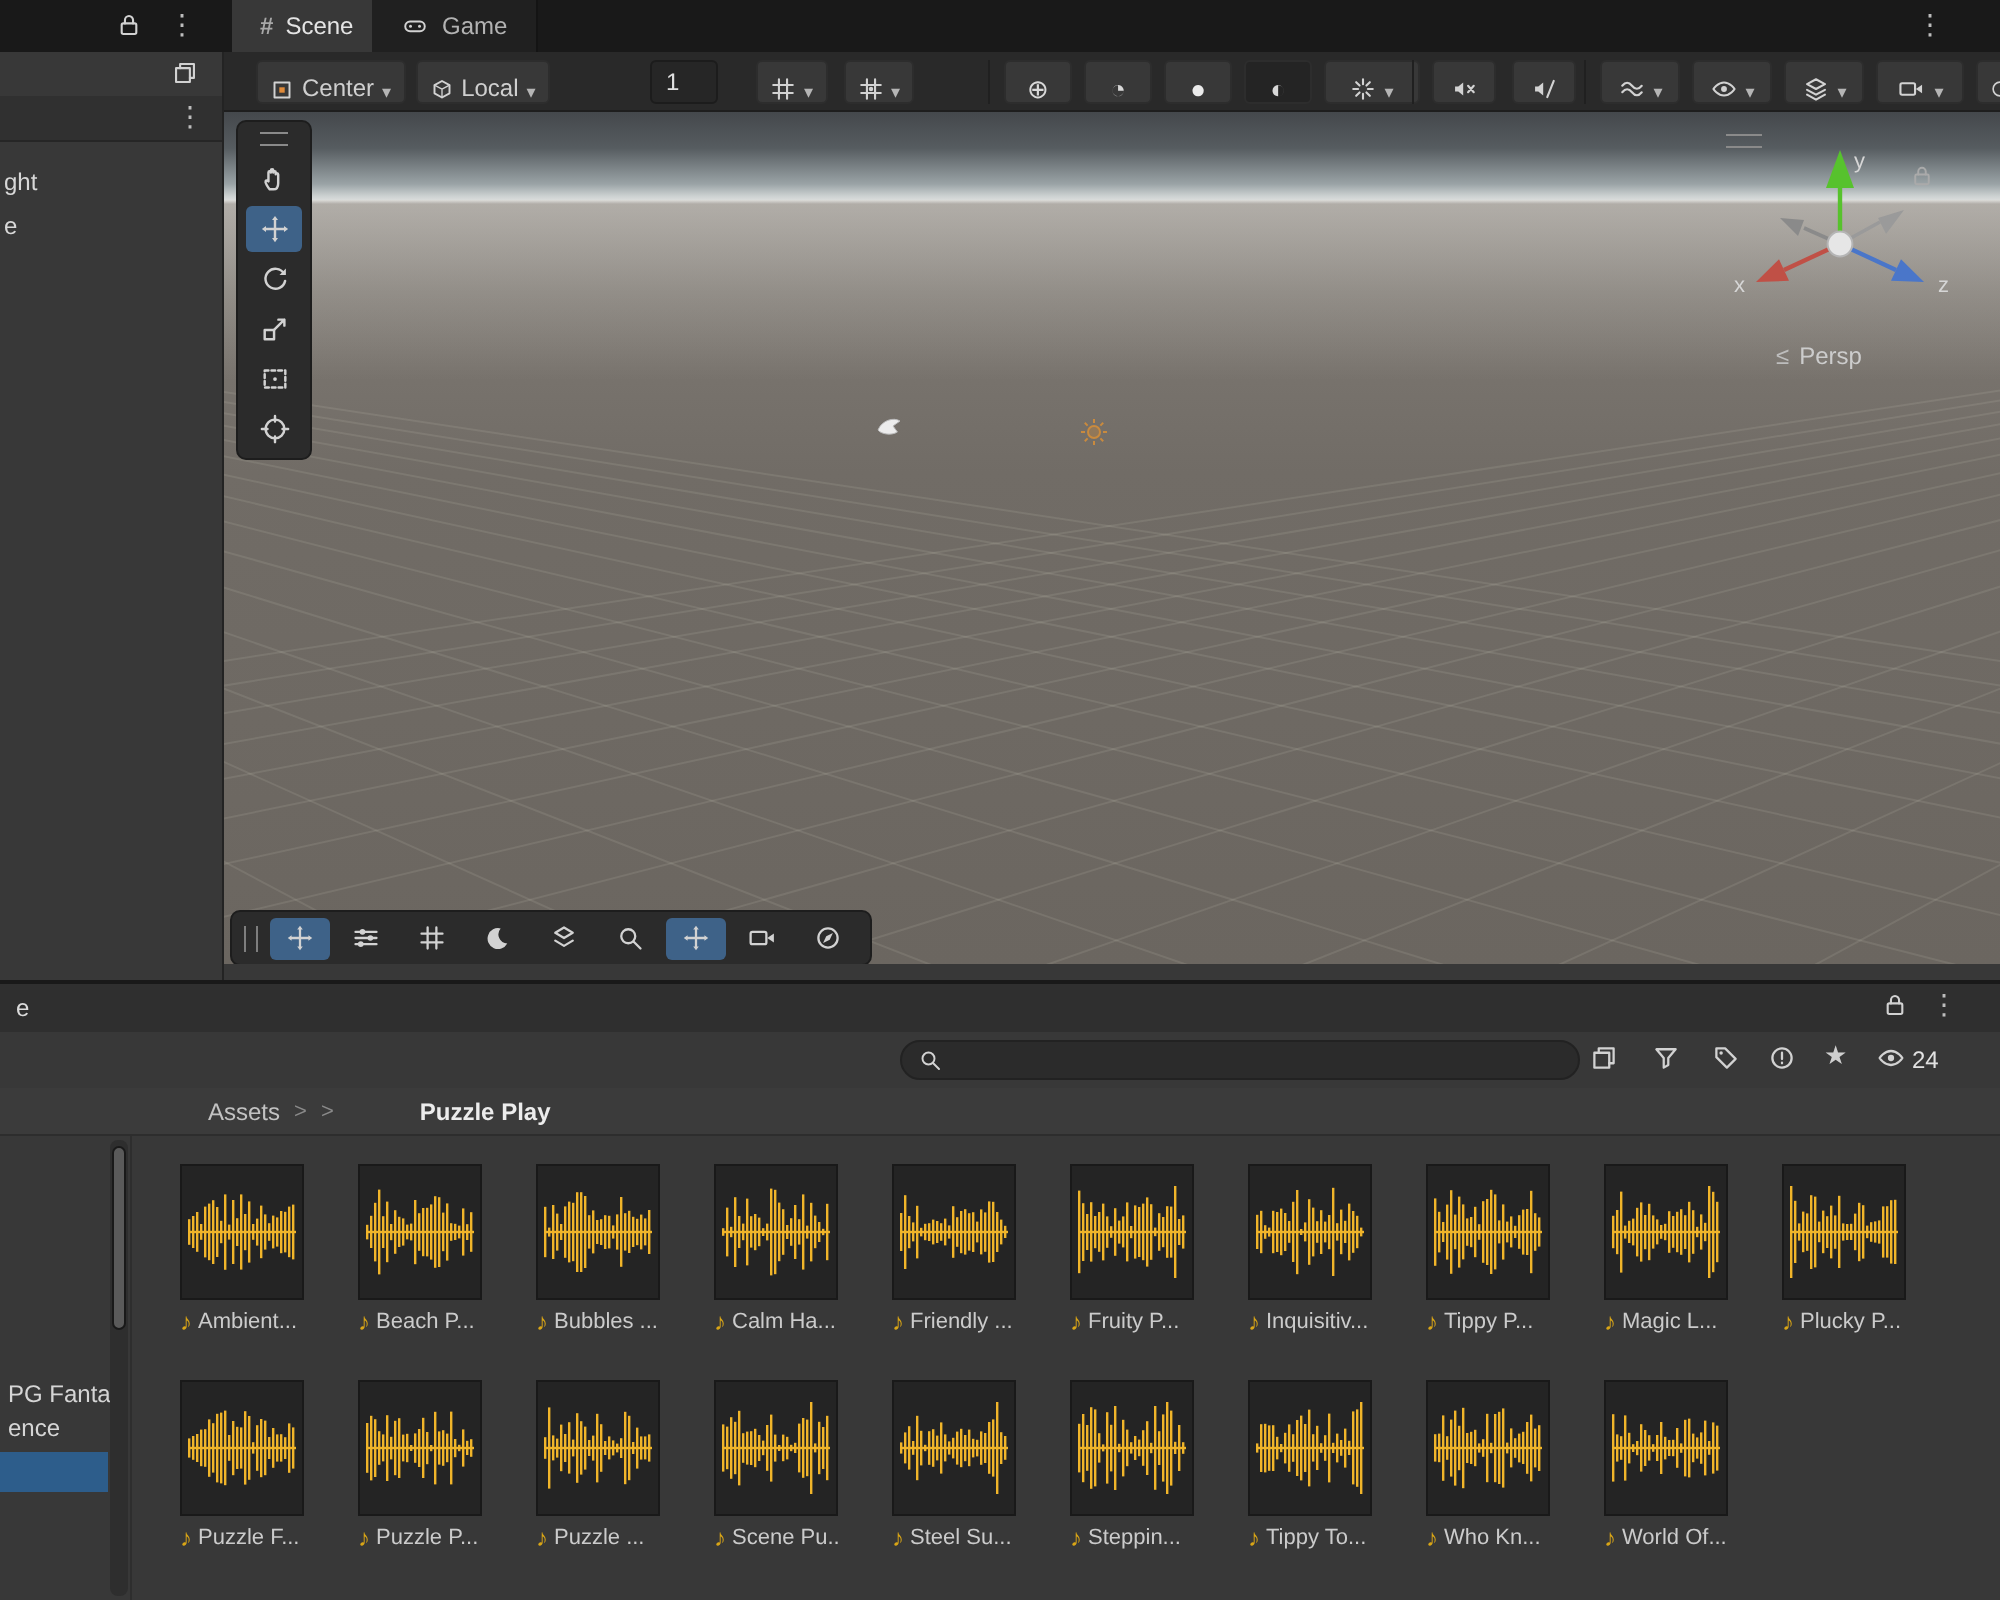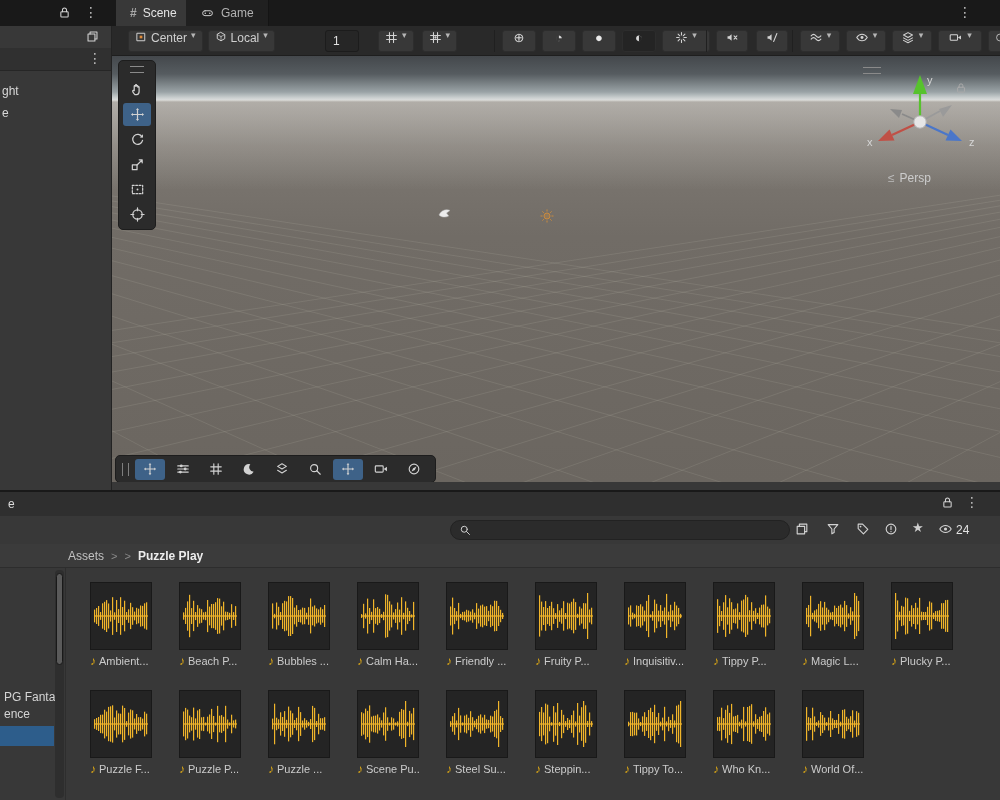--- a/index.html
+++ b/index.html
@@ -23,21 +23,21 @@
   
   #hierarchy{position:absolute;left:0;top:26px;width:112px;height:464px;background:#383838;border-right:1px solid #232323;box-sizing:border-box;}
   #hierarchy .minirow{position:absolute;left:0;top:0;width:100%;height:22px;border-bottom:1px solid #2b2b2b;}
   #hierarchy .minirow .maxi{position:absolute;left:86px;top:4px;}
   #hierarchy .hdr{position:absolute;left:0;top:22px;width:100%;height:22px;background:#303030;border-bottom:1px solid #262626;}
   #hierarchy .hdr .menu{position:absolute;left:88px;top:2px;color:#bdbdbd;font-size:14px;}
   #hierarchy .hitem{position:absolute;left:2px;color:#d8d8d8;}
 
   
   #mtoolbar{position:absolute;left:112px;top:26px;width:888px;height:30px;background:#292929;border-bottom:1px solid #1e1e1e;box-sizing:border-box;overflow:hidden;}
-  .tbtn{background:#383838;border:1px solid #2d2d2d;border-radius:3px;height:22px;display:inline-flex;align-items:flex-start;gap:4px;padding:0 6px;box-sizing:border-box;color:#cfcfcf;}
+  .tbtn{background:#383838;border:1px solid #2d2d2d;border-radius:3px;height:22px;display:inline-flex;align-items:flex-end;gap:4px;padding:0 6px;box-sizing:border-box;color:#cfcfcf;}
   .tbtn.dark{background:#242424;}
   .caret{font-size:9px;color:#b5b5b5;line-height:1;}
   .sep{position:absolute;top:4px;width:1px;height:22px;background:#202020;}
   #g-pivot{position:absolute;left:16px;top:4px;display:flex;gap:5px;}
   #snapval{position:absolute;left:213px;top:4px;width:34px;height:22px;background:#262626;border:1px solid #1c1c1c;border-radius:3px;color:#e0e0e0;font-size:12px;padding:0 0 0 7px;box-sizing:border-box;font-family:inherit;}
   #g-snap{position:absolute;left:266px;top:4px;display:flex;gap:8px;}
   #g-circles{position:absolute;left:390px;top:4px;display:flex;gap:6px;}
   #g-circles .tbtn{width:34px;justify-content:center;padding:0 2px;}
   #g-circles .tbtn.wide{width:48px;}
   .glyph{font-size:13px;line-height:1;color:#d8d8d8;}
@@ -73,21 +73,21 @@
   #p-hdr{position:absolute;left:0;top:0;width:100%;height:24px;background:#2f2f2f;border-bottom:1px solid #252525;}
   #p-hdr .ptab{position:absolute;left:8px;top:5px;color:#dcdcdc;}
   #p-hdr .lock{position:absolute;left:941px;top:4px;}
   #p-hdr .menu{position:absolute;left:965px;top:2px;color:#bdbdbd;font-size:14px;}
   #p-search{position:absolute;left:0;top:24px;width:100%;height:28px;background:#383838;}
   #searchfield{position:absolute;left:450px;top:4px;width:340px;height:20px;background:#2b2b2b;border:1px solid #222;border-radius:10px;display:flex;align-items:center;gap:4px;padding:0 8px;box-sizing:border-box;}
   #searchfield input{flex:1;background:transparent;border:none;outline:none;color:#e0e0e0;font-size:12px;font-family:inherit;}
   .pico{position:absolute;top:6px;}
   #cnt{position:absolute;left:956px;top:7px;color:#e2e2e2;}
   #p-crumb{position:absolute;left:0;top:52px;width:100%;height:24px;background:#3b3b3b;border-bottom:1px solid #2d2d2d;display:flex;align-items:center;padding-left:68px;box-sizing:border-box;gap:7px;}
-  #p-crumb .c{color:#c2c2c2;}
+  #p-crumb .c{color:#c2c2c2;margin-left:36px;}
   #p-crumb .cs{color:#8a8a8a;font-size:11px;}
   #p-crumb .cur{color:#ececec;font-weight:bold;}
   #p-side{position:absolute;left:0;top:76px;width:66px;bottom:0;background:#383838;border-right:1px solid #2e2e2e;box-sizing:border-box;}
   #p-side .sitem{position:absolute;left:4px;color:#d5d5d5;white-space:nowrap;}
   #p-side .sel{position:absolute;left:0;right:11px;height:20px;background:var(--selection,#2d5d8b);}
   #p-scroll{position:absolute;right:1px;top:2px;bottom:2px;width:9px;background:#2e2e2e;border-radius:4px;}
   #p-scroll .thumb{position:absolute;left:1px;top:3px;width:7px;height:92px;background:#5a5a5a;border-radius:4px;}
   #p-main{position:absolute;left:66px;top:76px;right:0;bottom:0;background:#383838;overflow:hidden;}
   .audio-row{position:absolute;left:24px;display:flex;gap:27px;}
   .audio-item{width:62px;}

